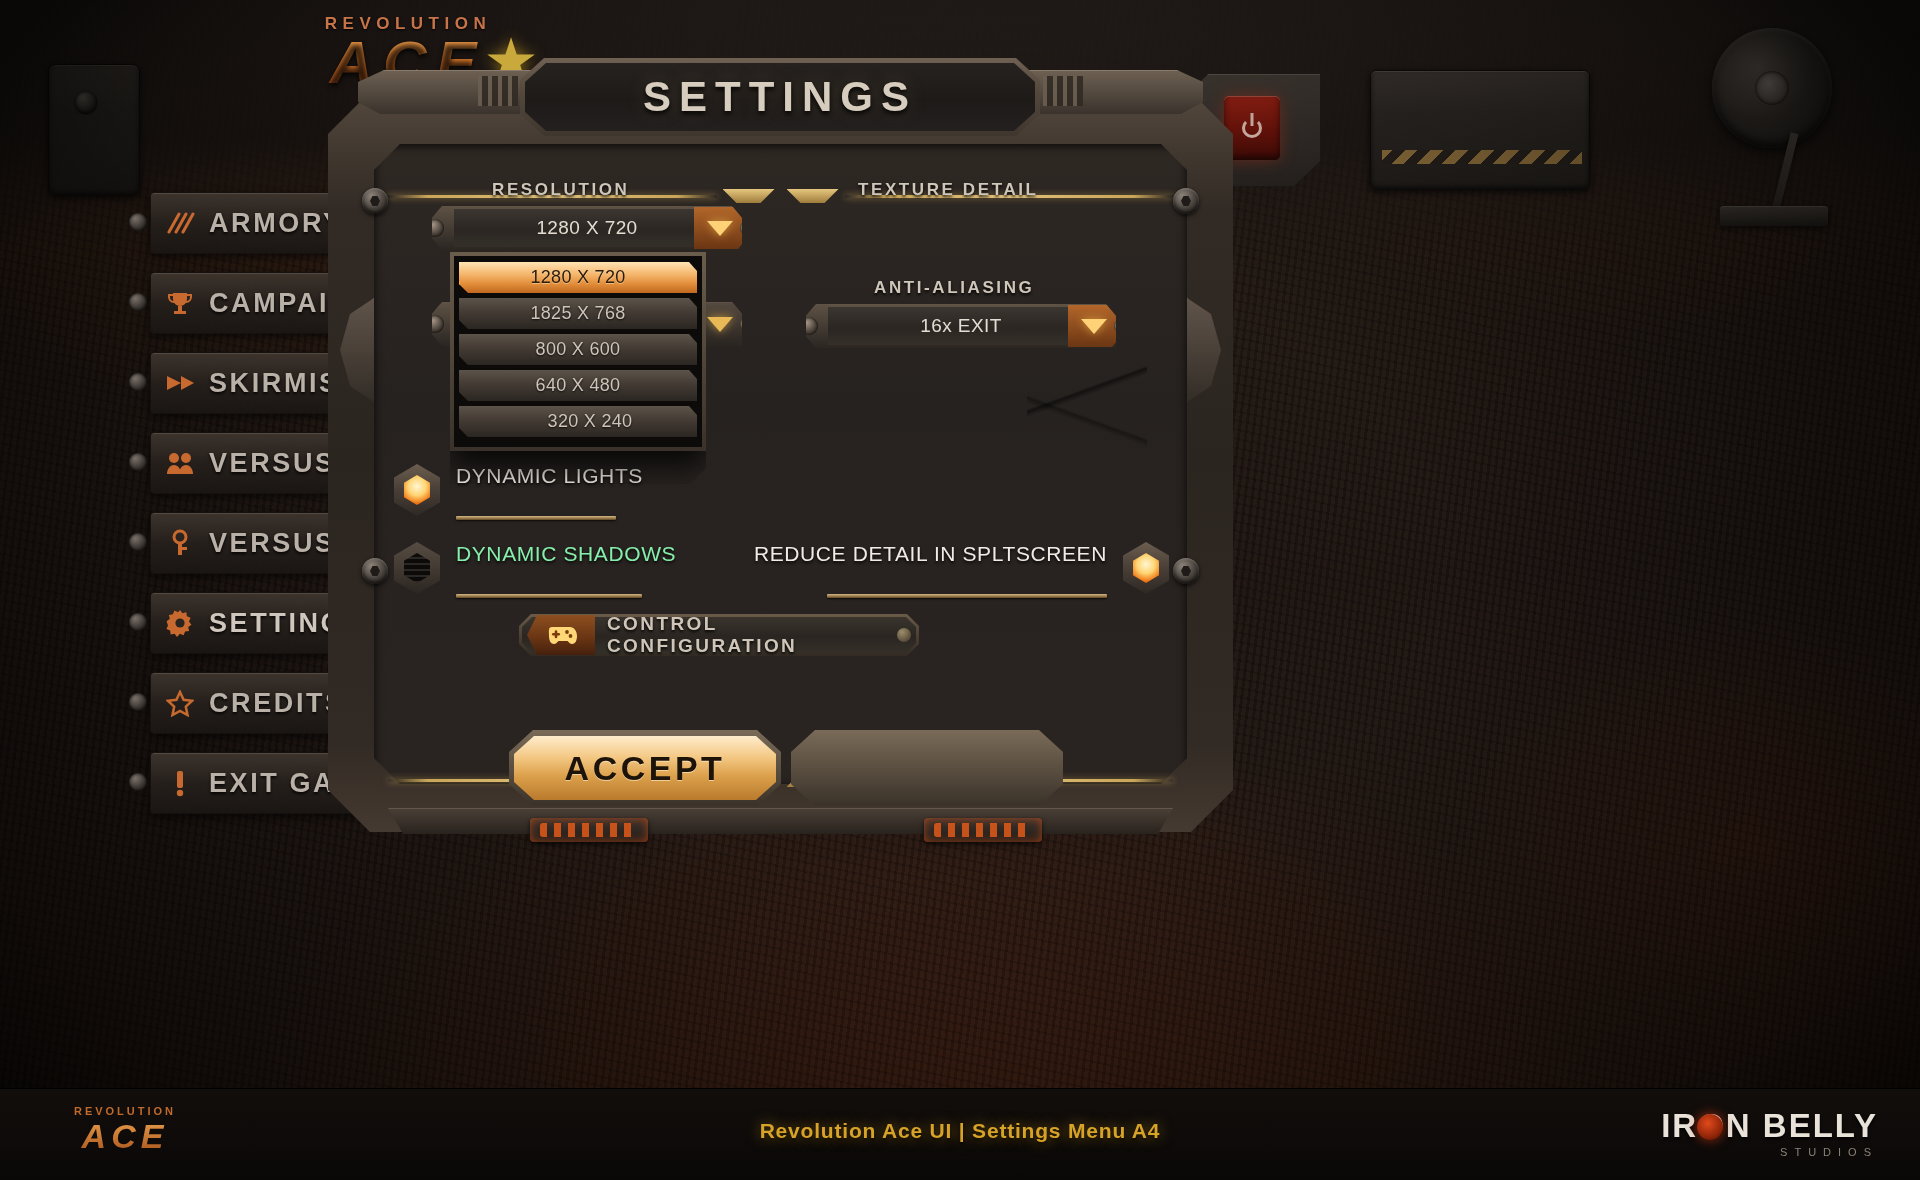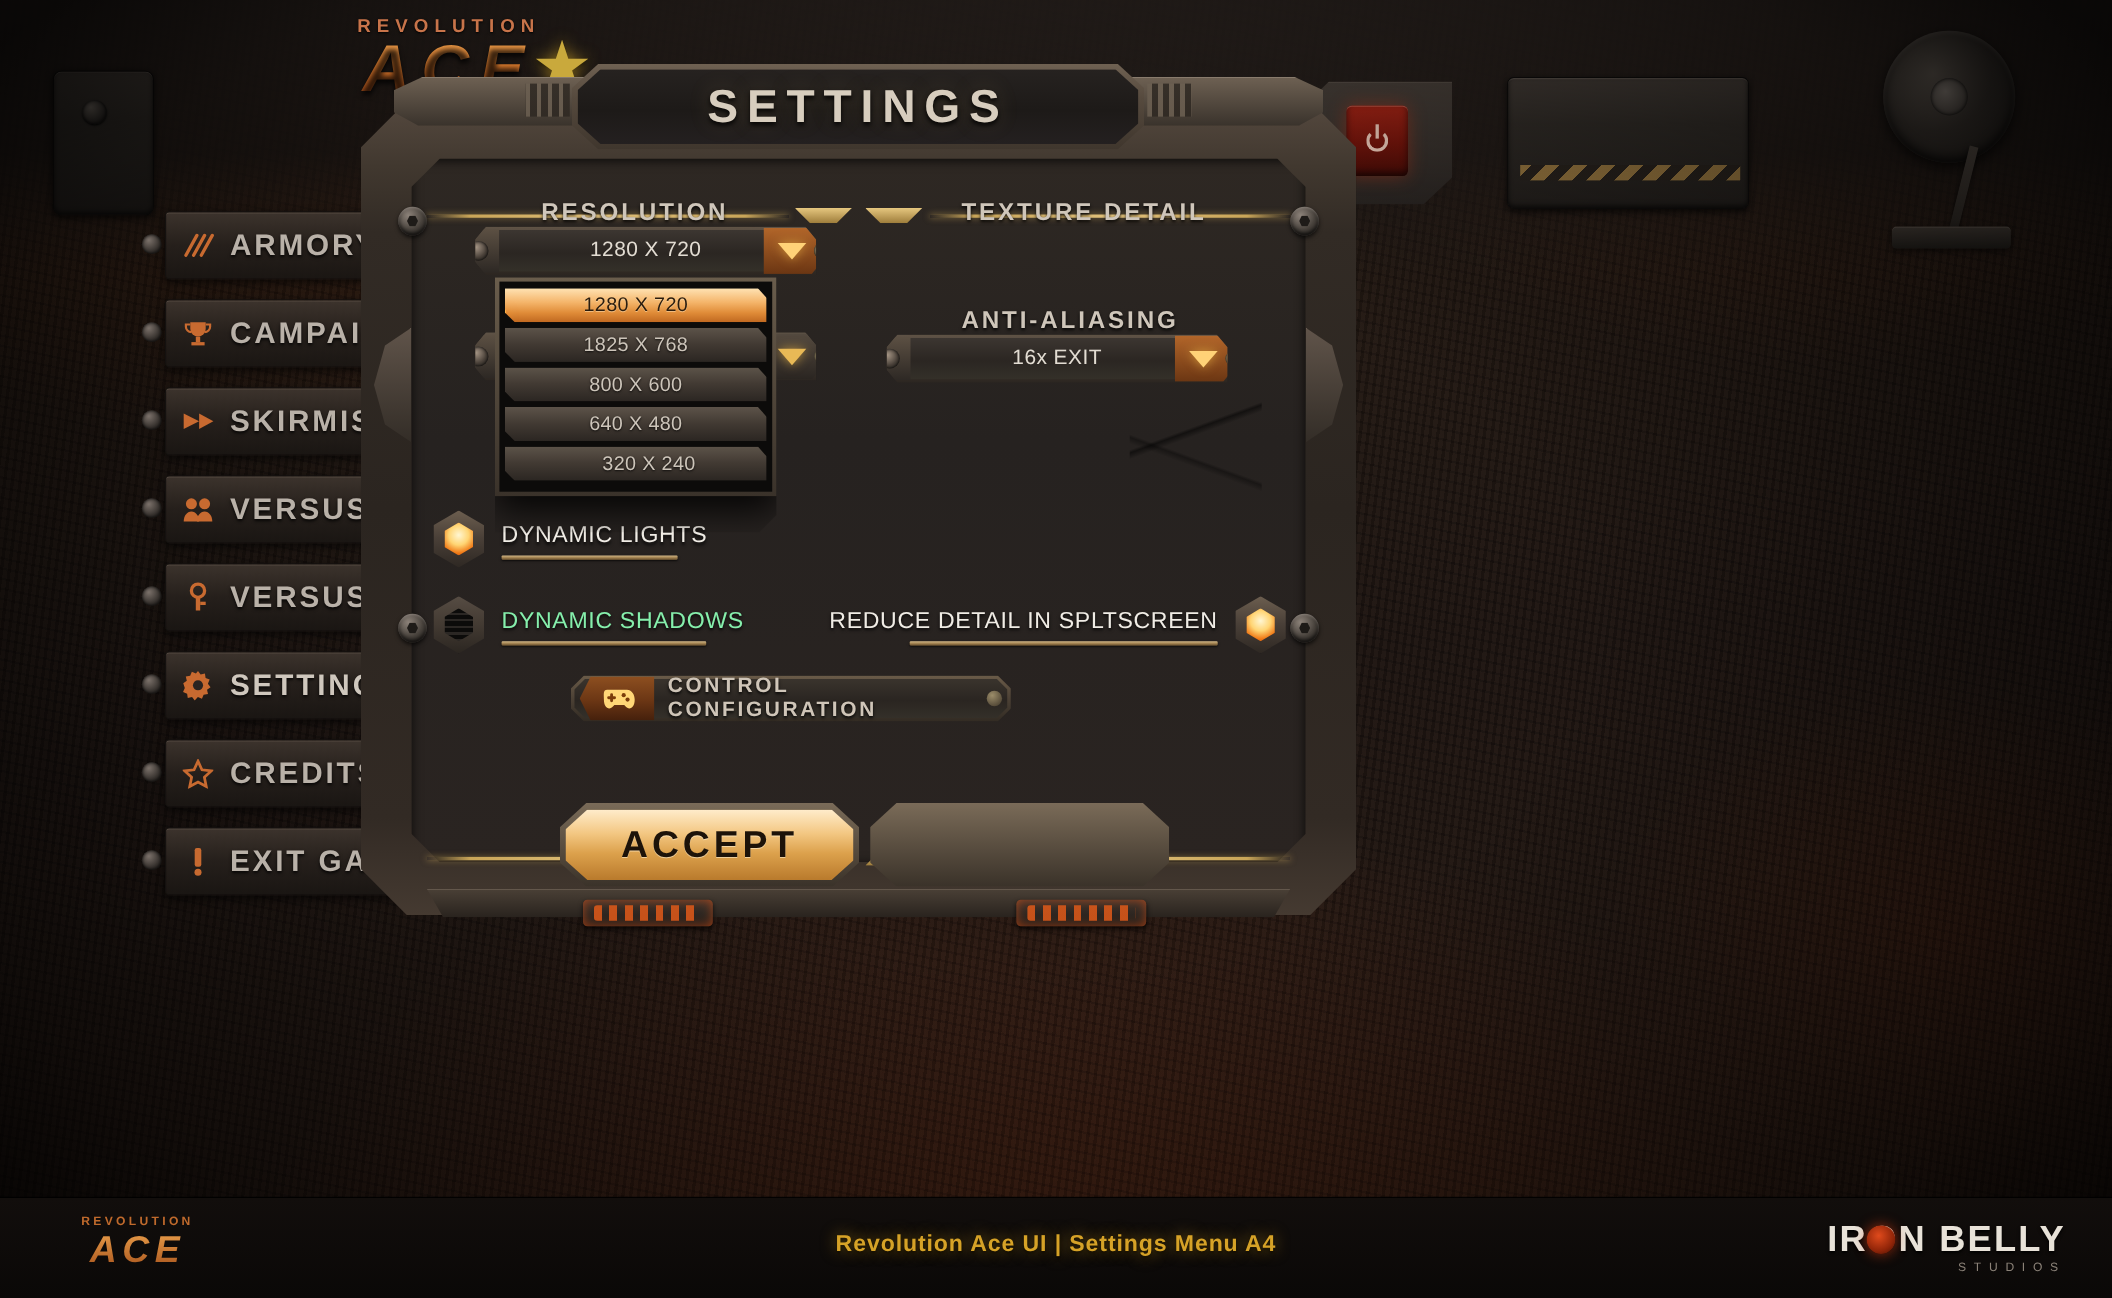--- a/index.html
+++ b/index.html
@@ -264,21 +264,21 @@
     background: linear-gradient(180deg, #e6c77f, #9d7c3a);
     clip-path: polygon(0 0, 52px 0, 38px 14px, 14px 14px);
   }
   .chev-mark.down { clip-path: polygon(14px 0, 38px 0, 52px 14px, 0 14px); }
 
   
   .content { position: absolute; left: 46px; top: 96px; width: 813px; height: 640px; z-index: 12; }
 
   .col-label {
     position: absolute;
-    font-size: 22px; font-weight: bold; letter-spacing: 2.6px;
+    font-size: 17px; font-weight: bold; letter-spacing: 2.6px;
     color: #cfc6ba; text-shadow: 0 2px 3px rgba(0,0,0,.9);
     white-space: nowrap;
   }
 
   
   .select {
     position: absolute; height: 44px;
     background: linear-gradient(180deg, #5f5346 0%, #463c33 46%, #2c2621 100%);
     clip-path: polygon(0 12px, 10px 0, 252px 0, 262px 0, 300px 0, 310px 12px, 310px 44px, 10px 44px, 0 32px);
     box-shadow: 0 3px 8px rgba(0,0,0,.6);
@@ -354,21 +354,21 @@
     color: #2a1c0d; text-shadow: 0 1px 0 rgba(255,230,190,.5);
     box-shadow: 0 0 14px rgba(255,170,70,.45);
   }
   .dd-item.sel::before {
     content: ""; position: absolute; left: -9px; bottom: -2px; width: 0; height: 0;
     border-left: 10px solid transparent; border-bottom: 14px solid #ffb24a;
     filter: drop-shadow(0 0 5px rgba(255,150,40,.8));
   }
 
   
-  .toggle-row { position: absolute; display: flex; align-items: center; }
+  .toggle-row { position: absolute; display: flex; }
   .hexbox {
     position: relative; width: 46px; height: 52px; flex: 0 0 46px;
     background: linear-gradient(180deg, #6c5e4f 0%, #4a4038 48%, #2e2823 100%);
     clip-path: polygon(50% 0, 100% 26%, 100% 74%, 50% 100%, 0 74%, 0 26%);
     display: flex; align-items: center; justify-content: center;
     box-shadow: 0 3px 7px rgba(0,0,0,.6);
   }
   .hexbox .pip {
     width: 26px; height: 30px;
     clip-path: polygon(50% 0, 100% 26%, 100% 74%, 50% 100%, 0 74%, 0 26%);
@@ -683,21 +683,21 @@
 
     <div class="select" style="left:58px; top:158px; width:310px;">
       <div class="select-face"></div>
       <div class="select-knob"></div>
       <div class="arrow-btn">
         <div class="tri"></div>
       </div>
       <div class="arrow-bolt"></div>
     </div>
 
-    <div class="col-label" style="left:500px; top:36px;">TEXTURE DETAIL</div>
+    <div class="col-label" style="left:484px; top:36px;">TEXTURE DETAIL</div>
 
     <div class="col-label" style="left:500px; top:134px;">ANTI-ALIASING</div>
     <div class="select" style="left:432px; top:160px; width:310px;">
       <div class="select-topline"></div>
       <div class="select-face">16x EXIT</div>
       <div class="select-knob"></div>
       <div class="arrow-btn hot">
         <div class="tri"></div>
       </div>
       <div class="arrow-bolt"></div>

